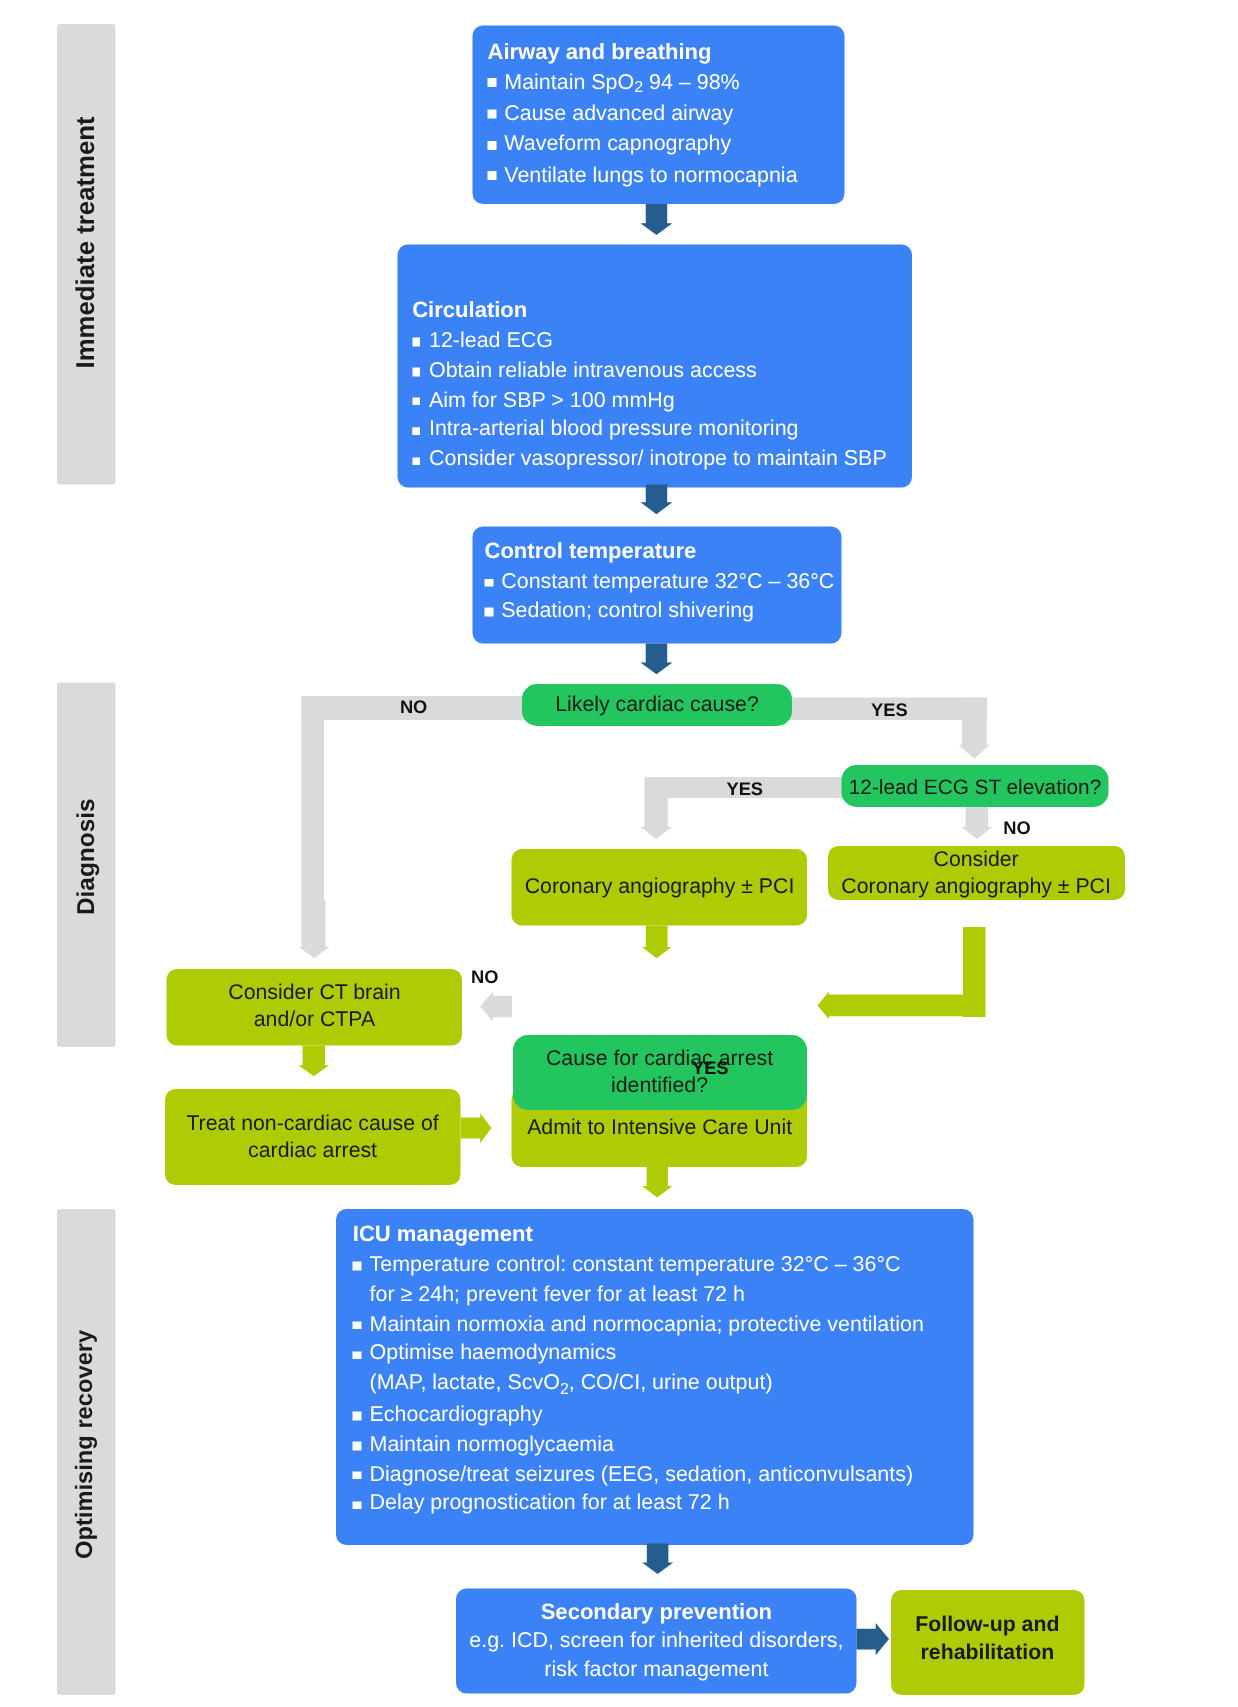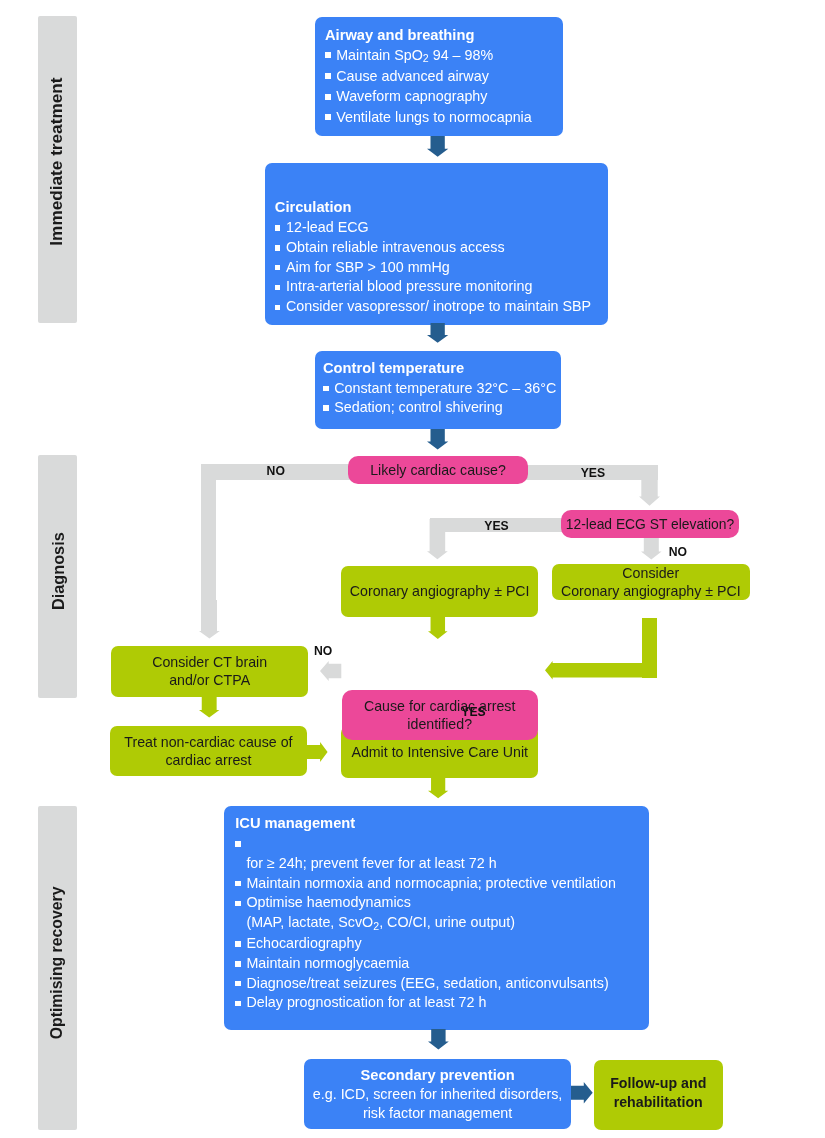--- a/index.html
+++ b/index.html
@@ -12,21 +12,21 @@
   .phase{background:#D9DADA;border-radius:2px;}
   .phase-label{position:absolute;left:0;top:0;width:100%;height:100%;
     display:flex;align-items:center;justify-content:center;}
   .phase-label.shift > span{margin-bottom:var(--mb,16px);}
   .phase-label{font-size:17.2px;}
   .phase-label > span{font-size:inherit;}
   .phase-label > span{transform:rotate(-90deg);white-space:nowrap;
     font-weight:bold;color:#1A1A1A;line-height:1;}
   .bbox{background:#3b82f6;border-radius:7px;color:#fff;}
   .gbox{background:#AFCB05;border-radius:7px;color:#1A1A1A;}
-  .pill{background:#ec4899;border-radius:10px;color:#1A1A1A;z-index:5;}
+  .pill{background:#22c55e;border-radius:10px;color:#1A1A1A;z-index:5;}
   .bar,.gbar{z-index:1;}
   .btitle{font-weight:bold;font-size:14.7px;line-height:19.8px;}
   .bitem{font-size:14.3px;line-height:19.8px;position:relative;padding-left:11.2px;white-space:nowrap;}
   .bullet{position:absolute;left:0;top:7.5px;width:5.6px;height:5.6px;background:#fff;}
   .edge-label{font-weight:bold;font-size:12.2px;color:#111;white-space:nowrap;
     position:absolute;z-index:9;}
   .ctr{display:flex;align-items:center;justify-content:center;text-align:center;
     font-size:14.2px;line-height:18.1px;}
   .subsc{font-size:0.74em;position:relative;top:0.26em;letter-spacing:0;}
   svg{display:block;overflow:visible;position:absolute;}
@@ -137,36 +137,36 @@
 <div class="abs gbox ctr" style="left:111.3px;top:645.5px;width:196.7px;height:51.6px;">
 <div><span>Consider CT brain</span><br><span>and/or CTPA</span></div>
 </div>
 <svg style="left:198.5px;top:697px;width:20.4px;height:20.5px;" viewBox="0 0 20.4 20.5">
       <polygon points="2.75,0 17.65,0 17.65,13.1 20.4,13.1 10.2,20.5 0,13.1 2.75,13.1" fill="#AFCB05"></polygon>
     </svg>
 <svg style="left:426.95px;top:695.9px;width:21.3px;height:21.3px;" viewBox="0 0 21.3 21.3">
       <polygon points="3.55,0 17.75,0 17.75,12 21.3,12 10.65,21.3 0,12 3.55,12" fill="#D9DADA"></polygon>
     </svg>
 <span class="edge-label" style="left:461.3px;top:704.9px;">YES</span>
-<div class="abs gbox ctr" style="left:109.8px;top:726.4px;width:197.2px;height:50px;align-items:center;">
+<div class="abs gbox ctr" style="left:109.8px;top:726.4px;width:197.2px;height:64px;align-items:center;">
 <div><span>Treat non-cardiac cause of</span><br><span>cardiac arrest</span></div>
 </div>
 <svg style="left:307.3px;top:742.45px;width:20.6px;height:20.1px;" viewBox="0 0 20.6 20.1">
       <polygon points="0,3.05 13.1,3.05 13.1,0 20.6,10.05 13.1,20.1 13.1,17.05 0,17.05" fill="#AFCB05"></polygon>
     </svg>
 <div class="abs gbox ctr" style="left:341.3px;top:726.4px;width:196.9px;height:52px;">
 <div><span>Admit to Intensive Care Unit</span></div>
 </div>
 <svg style="left:427.65px;top:778.4px;width:20.3px;height:20.3px;" viewBox="0 0 20.3 20.3">
       <polygon points="3.05,0 17.25,0 17.25,12.7 20.3,12.7 10.15,20.3 0,12.7 3.05,12.7" fill="#AFCB05"></polygon>
     </svg>
 <div class="abs bbox" style="left:224.2px;top:805.7px;width:424.6px;height:224.8px;">
 <div class="abs" style="left:11px;top:8.5px;line-height:19.8px;">
 <div class="btitle" style="line-height:19.8px;">ICU management</div>
-<div class="bitem" style="line-height:19.8px;"><span class="bullet" style="top:7.3px;"></span><br><span>for ≥ 24h; prevent fever for at least 72 h</span></div>
+<div class="bitem" style="line-height:19.8px;"><span class="bullet" style="top:7.3px;"></span><span>Temperature control: constant temperature 32°C – 36°C</span><br><span>for ≥ 24h; prevent fever for at least 72 h</span></div>
 <div class="bitem" style="line-height:19.8px;"><span class="bullet" style="top:7.3px;"></span><span>Maintain normoxia and normocapnia; protective ventilation</span></div>
 <div class="bitem" style="line-height:19.8px;"><span class="bullet" style="top:7.3px;"></span><span>Optimise haemodynamics</span><br><span>(MAP, lactate, ScvO<span class="subsc">2</span>, CO/CI, urine output)</span></div>
 <div class="bitem" style="line-height:19.8px;"><span class="bullet" style="top:7.3px;"></span><span>Echocardiography</span></div>
 <div class="bitem" style="line-height:19.8px;"><span class="bullet" style="top:7.3px;"></span><span>Maintain normoglycaemia</span></div>
 <div class="bitem" style="line-height:19.8px;"><span class="bullet" style="top:7.3px;"></span><span>Diagnose/treat seizures (EEG, sedation, anticonvulsants)</span></div>
 <div class="bitem" style="line-height:19.8px;"><span class="bullet" style="top:7.3px;"></span><span>Delay prognostication for at least 72 h</span></div>
 </div>
 </div>
 <svg style="left:427.6px;top:1029.4px;width:20.8px;height:20.4px;" viewBox="0 0 20.8 20.4">
       <polygon points="3.2,0 17.6,0 17.6,12.6 20.8,12.6 10.4,20.4 0,12.6 3.2,12.6" fill="#255D8E"></polygon>

